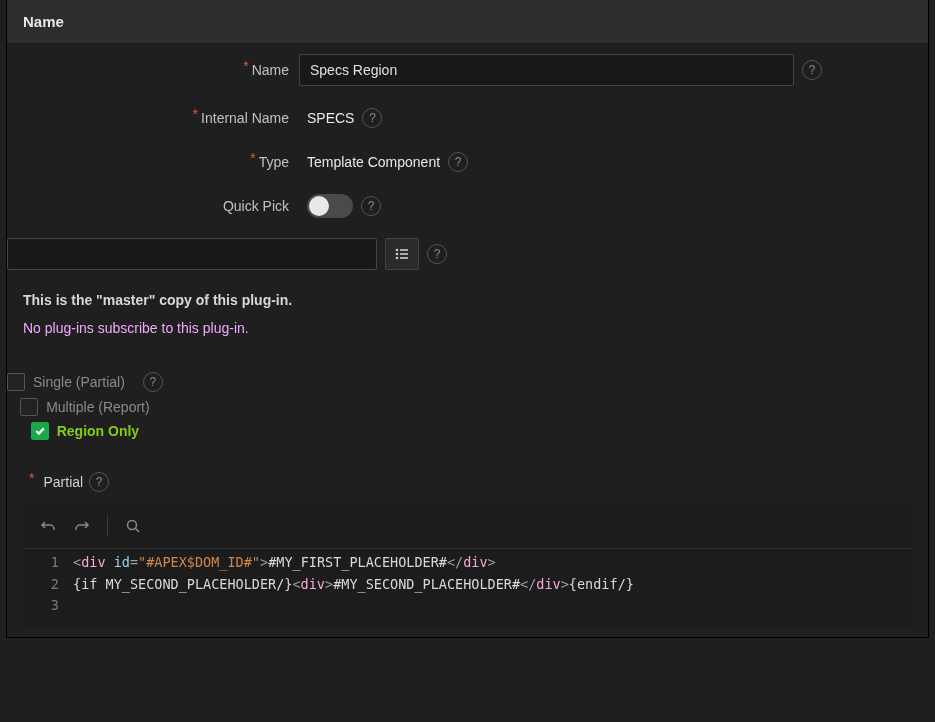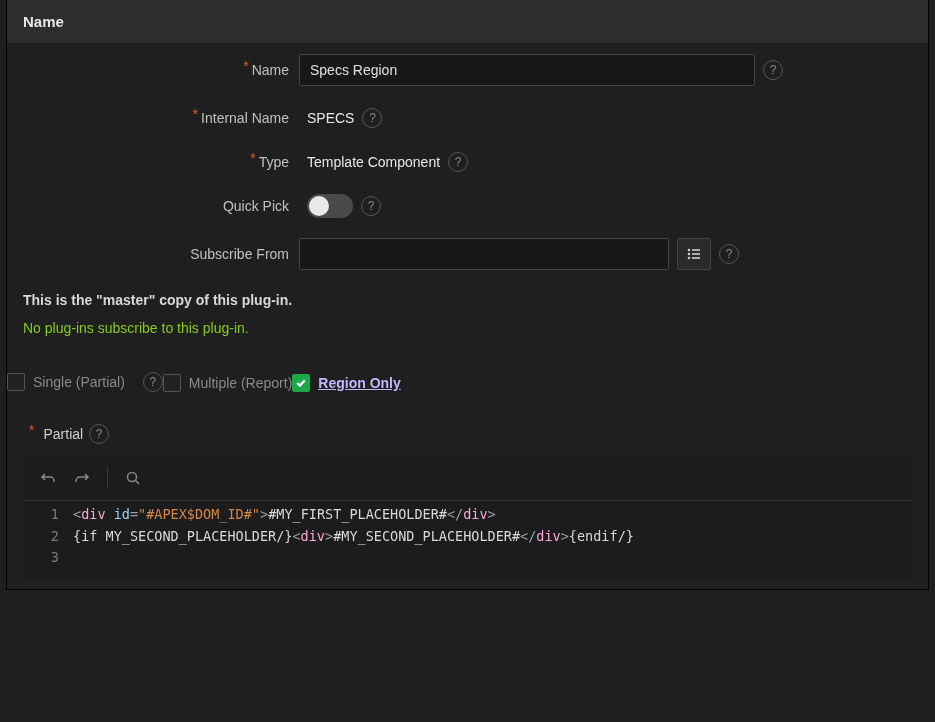--- a/index.html
+++ b/index.html
@@ -56,21 +56,21 @@
   }
   input[type="text"].text-input {
     background: #181818;
     border: 1px solid #444;
     color: #e0e0e0;
     padding: 6px 10px;
     font-size: 14px;
     border-radius: 2px;
     height: 32px;
   }
-  .text-input.wide { width: 456px; }
+  .text-input.wide { width: 495px; }
   .text-input.med { width: 370px; }
   .readonly-val {
     color: #e8e8e8;
     font-weight: 400;
     padding-left: 8px;
   }
   .help-icon {
     width: 20px;
     height: 20px;
     border: 1px solid #555;
@@ -113,21 +113,21 @@
     top: 2px;
     left: 2px;
   }
   .info-text {
     color: #d8d8d8;
     font-weight: 600;
     padding: 12px 16px 6px;
     font-size: 14px;
   }
   .sub-text {
-    color: #84cc16;
+    color: #f0abfc;
     padding: 6px 16px 18px;
     font-size: 14px;
   }
   .checkbox-row {
     display: flex;
     align-items: center;
     gap: 8px;
     margin-bottom: 6px;
   }
   .chk {
@@ -140,21 +140,21 @@
     justify-content: center;
     cursor: pointer;
     border-radius: 2px;
   }
   .chk.checked {
     background: #1aa849;
     border-color: #1aa849;
   }
   .chk.checked svg { width: 12px; height: 12px; stroke: #fff; stroke-width: 3; fill: none; }
   .chk-label { color: #8a8a8a; font-size: 14px; }
-  .chk-label.active { color: #c4b5fd; font-weight: 600; text-decoration: underline; }
+  .chk-label.active { color: #84cc16; font-weight: 600; }
   .partial-label-row {
     display: flex;
     align-items: center;
     gap: 6px;
     padding: 16px 22px 6px;
   }
   .editor {
     margin: 6px 16px 10px;
   }
   .editor-toolbar {
@@ -246,23 +246,20 @@
     <div class="form-field-col">
       <div class="toggle">
         <div class="toggle-knob"></div>
       </div>
       <span class="help-icon">?</span>
     </div>
   </div>
 
 
   <div class="form-row">
-    <div class="form-label-col">
-      <span>Subscribe From</span>
-    </div>
     <div class="form-field-col">
       <input type="text" class="text-input med" value="" style="">
       <div class="list-btn">
         <svg viewBox="0 0 16 16">
           <circle cx="3" cy="4" r="1.3"></circle>
             <rect x="6" y="3.2" width="8" height="1.6"></rect>
           <circle cx="3" cy="8" r="1.3"></circle>
             <rect x="6" y="7.2" width="8" height="1.6"></rect>
           <circle cx="3" cy="12" r="1.3"></circle>
             <rect x="6" y="11.2" width="8" height="1.6"></rect>
@@ -270,21 +267,21 @@
       </div>
       <span class="help-icon">?</span>
     </div>
   </div>
 
   <div class="info-text">This is the "master" copy of this plug-in.</div>
   <div class="sub-text">No plug-ins subscribe to this plug-in.</div>
 
 
   <div class="form-row" style="align-items:flex-start; padding-top:18px;">
-    <div class="form-field-col" style="flex-direction:row; align-items:flex-end; gap:0;">
+    <div class="form-field-col" style="flex-direction:column; align-items:center; gap:0;">
       <div class="checkbox-row">
         <div class="chk"></div>
         <span class="chk-label">Single (Partial)</span>
         <span class="help-icon" style="margin-left:10px;">?</span>
       </div>
       <div class="checkbox-row">
         <div class="chk"></div>
         <span class="chk-label">Multiple (Report)</span>
       </div>
       <div class="checkbox-row">

